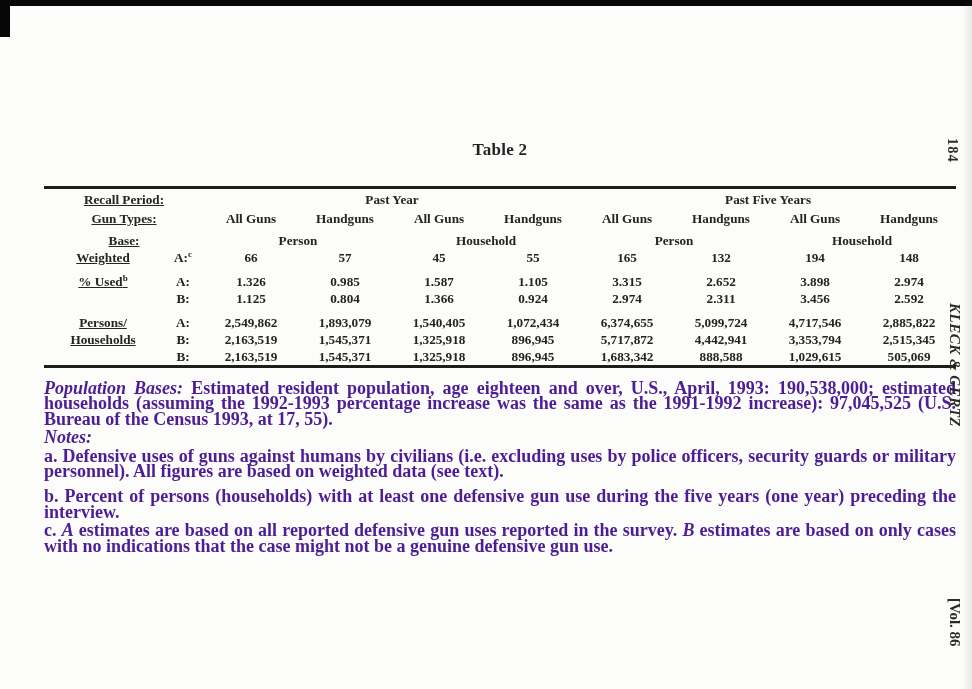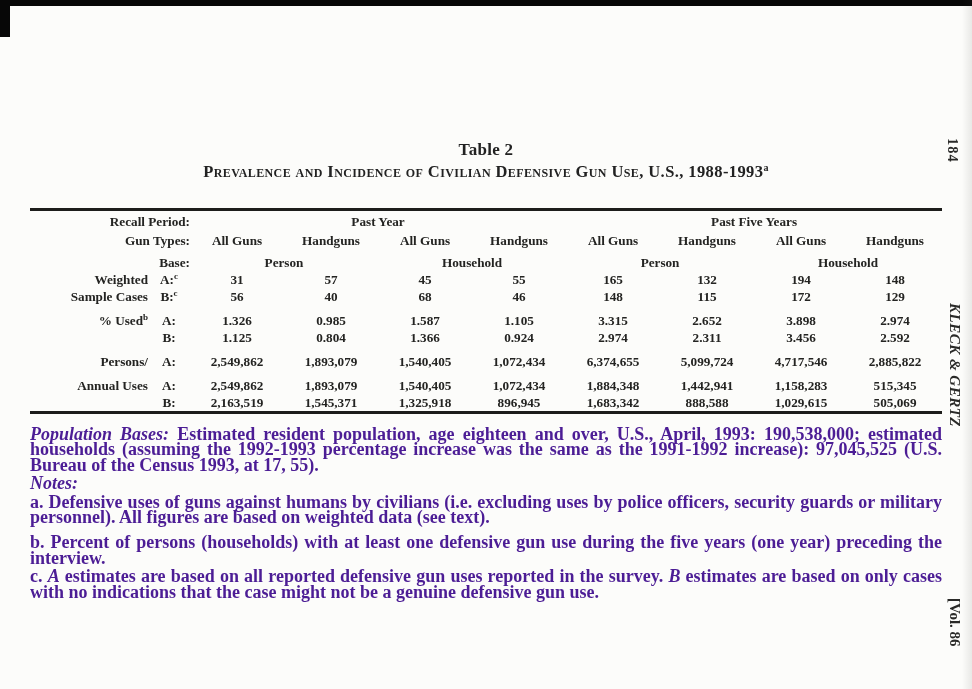--- a/index.html
+++ b/index.html
@@ -15,38 +15,38 @@
     position:absolute;top:0;left:0;width:100%;height:6px;background:#070707;
   }
   .scan-corner{
     position:absolute;top:0;left:0;width:10px;height:37px;background:#070707;
   }
   .scan-right-shade{
     position:absolute;top:0;right:0;width:10px;height:100%;
     background:linear-gradient(to right, rgba(60,60,55,0), rgba(60,60,55,0.10));
   }
   .content{
-    position:absolute;left:30px;top:140px;width:912px;
+    position:absolute;left:44px;top:140px;width:912px;
   }
   .table-title{
     text-align:center;font-size:17px;font-weight:bold;letter-spacing:.3px;
   }
   .table-subtitle{
     text-align:center;font-size:16.5px;font-weight:bold;
     font-variant:small-caps;letter-spacing:.4px;margin-top:2px;
   }
   .table-subtitle sup{font-size:10px;font-variant:normal;}
   table.main{
     margin-top:26px;
     width:912px;border-collapse:collapse;table-layout:fixed;
     border-top:3px solid #1d1d1b;border-bottom:3px solid #1d1d1b;
     font-size:13.2px;font-weight:bold;color:#242422;
   }
   table.main td{padding:1px 0;line-height:15px;vertical-align:bottom;overflow:visible;}
-  td.lbl{text-align:right;padding-left:2px;}
+  td.lbl{text-align:center;padding-left:2px;text-decoration:underline;}
   td.ab{text-align:center;}
   td.num, td.ctr{text-align:center;}
   tr.hdr td{padding-top:3px;}
   tr.hdr-last td{padding-bottom:4px;}
   tr.group-start td{padding-top:8px;}
   sup{font-size:9px;line-height:0;}
   .notes{
     margin-top:13px;font-size:18px;font-weight:bold;color:#4c1d95;
     line-height:15.4px;text-align:justify;
   }
@@ -67,21 +67,20 @@
 
 <div class="page">
 
   <div class="scan-top-strip"></div>
   <div class="scan-corner"></div>
   <div class="scan-right-shade"></div>
 
   <div class="content">
 
     <div class="table-title">Table 2</div>
-    <div class="table-subtitle"><span>Prevalence and Incidence of Civilian Defensive Gun Use, U.S., 1988-1993</span><sup>a</sup></div>
 
     <table class="main">
       <colgroup>
         <col style="width:118px">
           <col style="width:42px">
         <col span="8" style="width:94px">
       </colgroup>
 
       <tbody>
           <tr class="hdr">
@@ -106,40 +105,28 @@
         <td class="lbl" colspan="2">Base:</td>
         <td class="ctr" colspan="2">Person</td>
         <td class="ctr" colspan="2">Household</td>
         <td class="ctr" colspan="2">Person</td>
         <td class="ctr" colspan="2">Household</td>
       </tr>
 
       <tr>
         <td class="lbl"><span>Weighted</span><sup></sup></td>
         <td class="ab"><span>A:</span><sup>c</sup></td>
-        <td class="num">31</td>
+        <td class="num">66</td>
         <td class="num">57</td>
         <td class="num">45</td>
         <td class="num">55</td>
         <td class="num">165</td>
         <td class="num">132</td>
         <td class="num">194</td>
         <td class="num">148</td>
-      </tr>
-      <tr>
-        <td class="lbl">Sample Cases</td>
-        <td class="ab"><span>B:</span><sup>c</sup></td>
-        <td class="num">56</td>
-        <td class="num">40</td>
-        <td class="num">68</td>
-        <td class="num">46</td>
-        <td class="num">148</td>
-        <td class="num">115</td>
-        <td class="num">172</td>
-        <td class="num">129</td>
       </tr>
 
       <tr class="group-start">
         <td class="lbl"><span>% Used</span><sup>b</sup></td>
         <td class="ab"><span>A:</span><sup></sup></td>
         <td class="num">1.326</td>
         <td class="num">0.985</td>
         <td class="num">1.587</td>
         <td class="num">1.105</td>
         <td class="num">3.315</td>
@@ -165,33 +152,33 @@
         <td class="ab"><span>A:</span><sup></sup></td>
         <td class="num">2,549,862</td>
         <td class="num">1,893,079</td>
         <td class="num">1,540,405</td>
         <td class="num">1,072,434</td>
         <td class="num">6,374,655</td>
         <td class="num">5,099,724</td>
         <td class="num">4,717,546</td>
         <td class="num">2,885,822</td>
       </tr>
-
-      <tr class="group-start">
-        <td class="lbl"><span>Annual Uses</span><sup></sup></td>
-        <td class="ab"><span>A:</span><sup></sup></td>
-        <td class="num">2,549,862</td>
-        <td class="num">1,893,079</td>
-        <td class="num">1,540,405</td>
-        <td class="num">1,072,434</td>
-        <td class="num">1,884,348</td>
-        <td class="num">1,442,941</td>
-        <td class="num">1,158,283</td>
-        <td class="num">515,345</td>
-      </tr>
+      <tr>
+        <td class="lbl">Households</td>
+        <td class="ab"><span>B:</span><sup></sup></td>
+        <td class="num">2,163,519</td>
+        <td class="num">1,545,371</td>
+        <td class="num">1,325,918</td>
+        <td class="num">896,945</td>
+        <td class="num">5,717,872</td>
+        <td class="num">4,442,941</td>
+        <td class="num">3,353,794</td>
+        <td class="num">2,515,345</td>
+      </tr>
+
       <tr>
         <td class="lbl"></td>
         <td class="ab"><span>B:</span><sup></sup></td>
         <td class="num">2,163,519</td>
         <td class="num">1,545,371</td>
         <td class="num">1,325,918</td>
         <td class="num">896,945</td>
         <td class="num">1,683,342</td>
         <td class="num">888,588</td>
         <td class="num">1,029,615</td>

